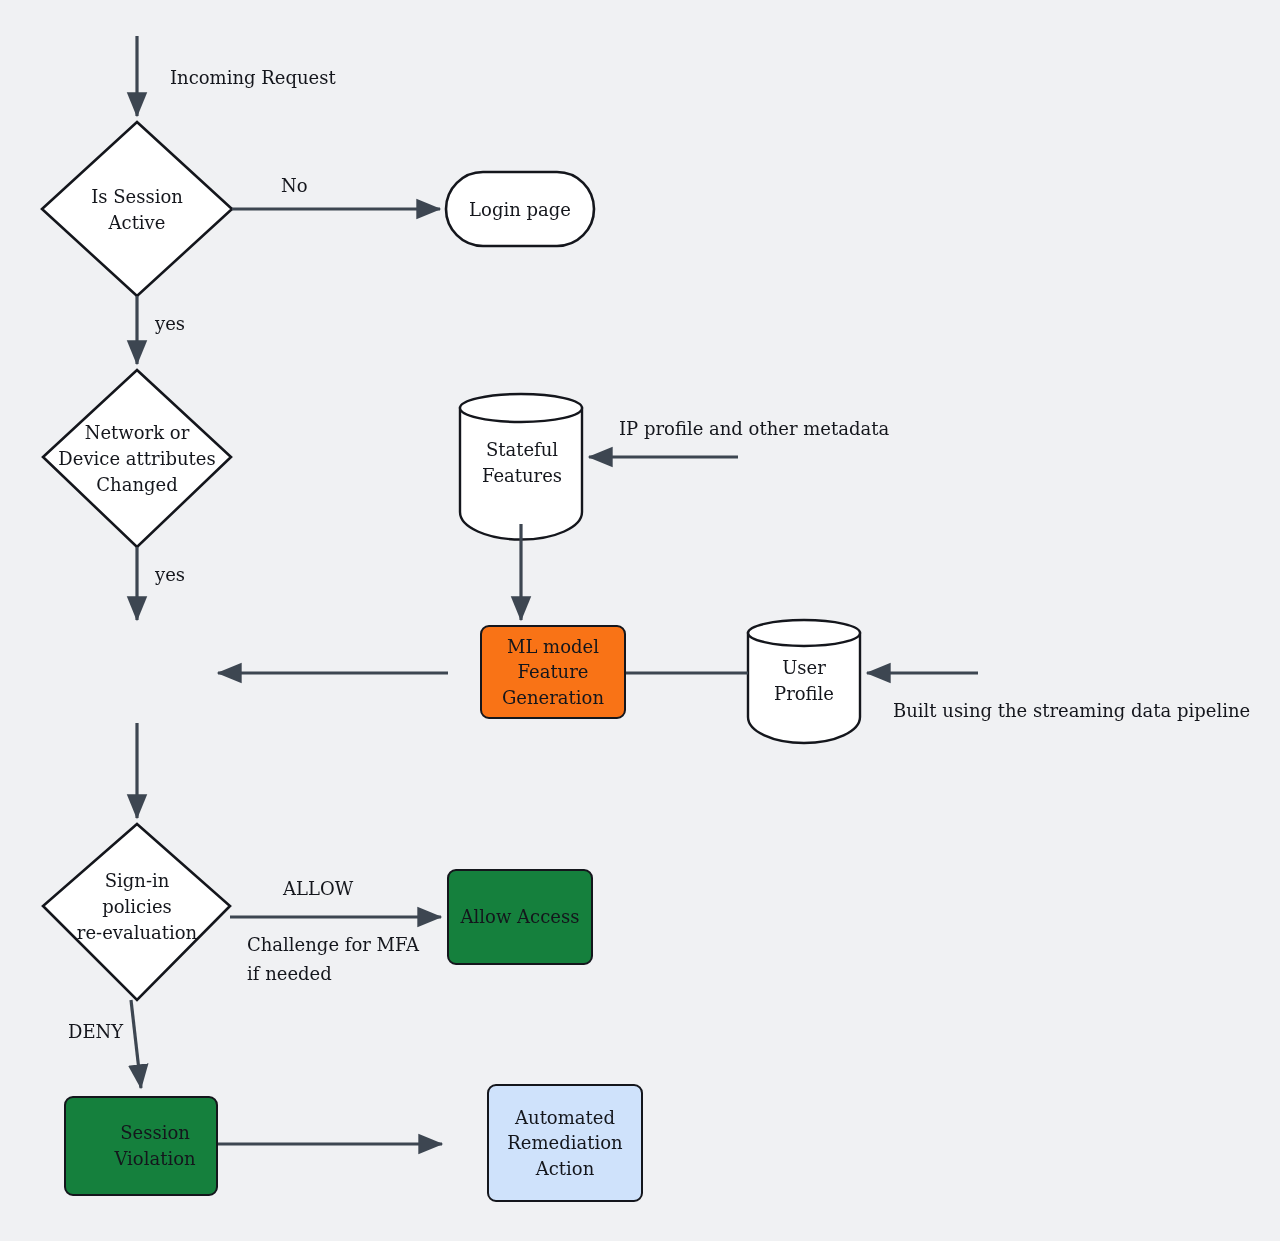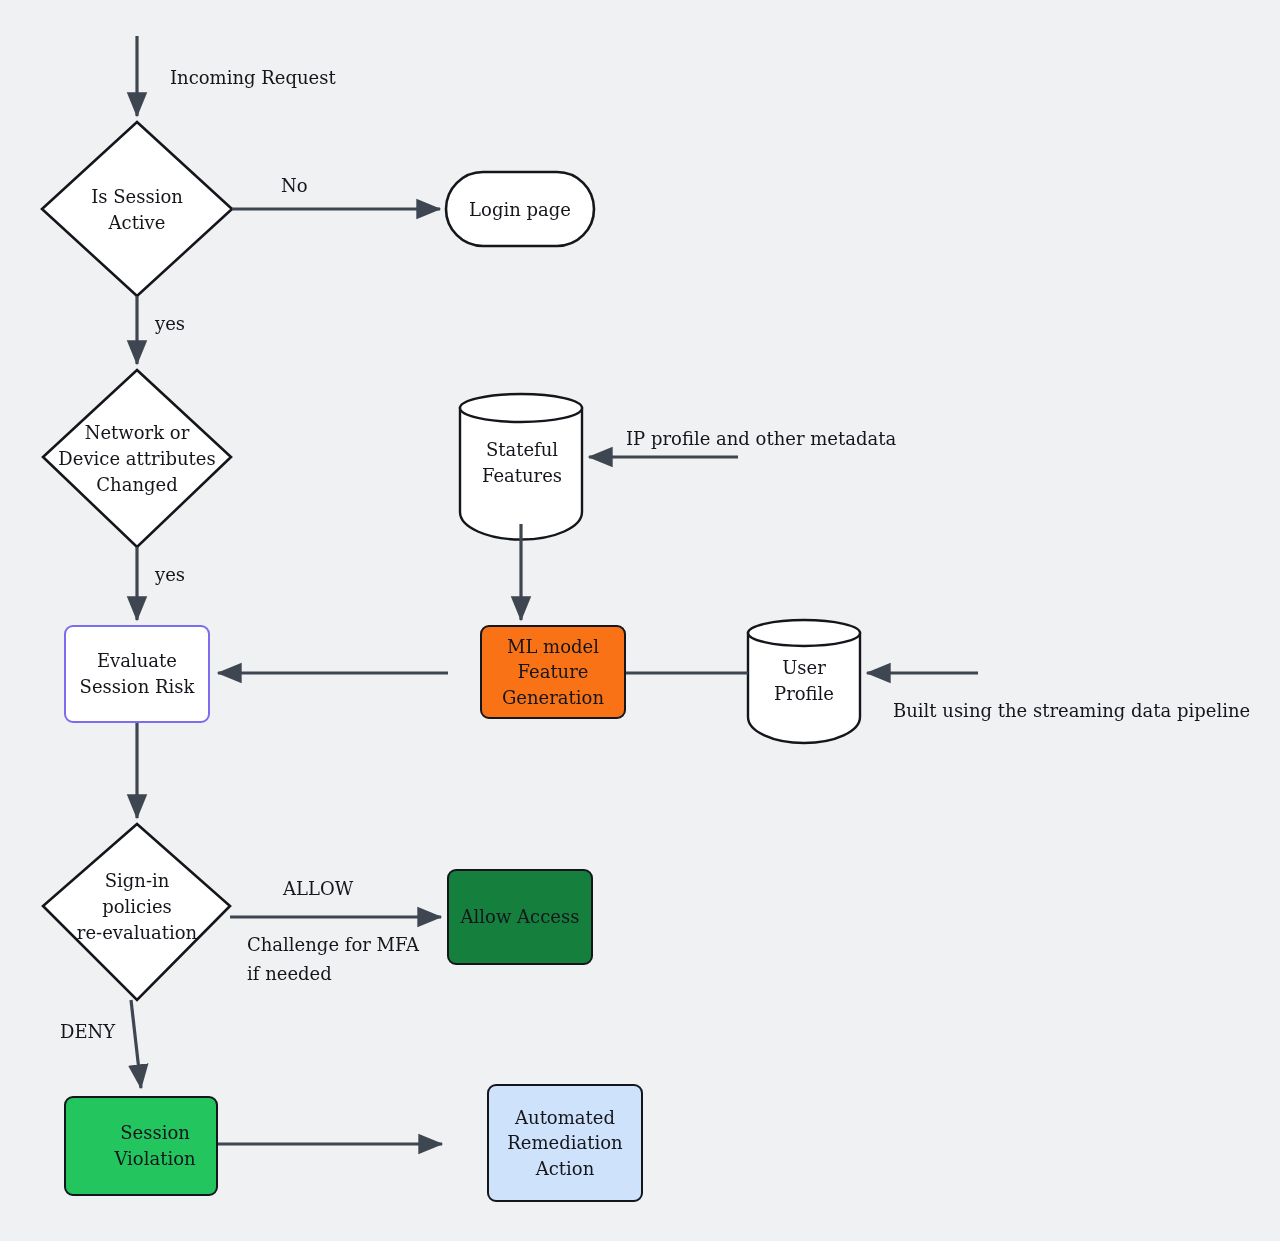--- a/index.html
+++ b/index.html
@@ -62,21 +62,21 @@
     border: 2.6px solid #14161c;
     background: #f97316;
     margin-left: 32px;
   }
   .node-allow {
     border: 2.6px solid #14161c;
     background: #15803d;
   }
   .node-violation {
     border: 2.6px solid #14161c;
-    background: #22c55e;
+    background: #15803d;
     padding-left: 28px;
   }
   .node-remediation {
     border: 2.6px solid #14161c;
     background: #cfe2fb;
     margin-left: 39px;
   }
   .lbl {
     position: absolute;
     font-family: "DejaVu Serif", "Liberation Serif", serif;
@@ -211,26 +211,20 @@
     </div>
   </div>
 
   <div class="cyl-label" style="left:748px; top:641px; width:112px; height:80px;">
     <div>
       <div>User</div>
       <div>Profile</div>
     </div>
   </div>
 
-  <div class="html-node node-evaluate" style="left:64px; top:625px; width:146px; height:98px;">
-    <div>
-      <div>Evaluate</div>
-      <div>Session Risk</div>
-    </div>
-  </div>
 
   <div class="html-node node-ml" style="left:448px; top:625px; width:146px; height:94px;">
     <div>
       <div>ML model</div>
       <div>Feature</div>
       <div>Generation</div>
     </div>
   </div>
 
   <div class="html-node node-allow" style="left:447px; top:869px; width:146px; height:96px;">
@@ -253,25 +247,25 @@
   </div>
 
   <div class="lbl" style="left:170px; top:67px;">Incoming Request</div>
 
   <div class="lbl" style="left:281px; top:175px;">No</div>
 
   <div class="lbl" style="left:155px; top:313px;">yes</div>
 
   <div class="lbl" style="left:155px; top:564px;">yes</div>
 
-  <div class="lbl" style="left:619px; top:428px;margin-left:7px;">IP profile and other metadata</div>
+  <div class="lbl" style="left:619px; top:418px;">IP profile and other metadata</div>
 
   <div class="lbl" style="left:893px; top:700px;">Built using the streaming data pipeline</div>
 
   <div class="lbl" style="left:283px; top:878px;">ALLOW</div>
 
   <div class="lbl" style="left:247px; top:934px;">Challenge for MFA</div>
 
   <div class="lbl" style="left:247px; top:963px;">if needed</div>
 
-  <div class="lbl" style="left:60px; top:1021px;">DENY</div>
+  <div class="lbl" style="left:68px; top:1021px;">DENY</div>
 
 </div>
 
 </body></html>

